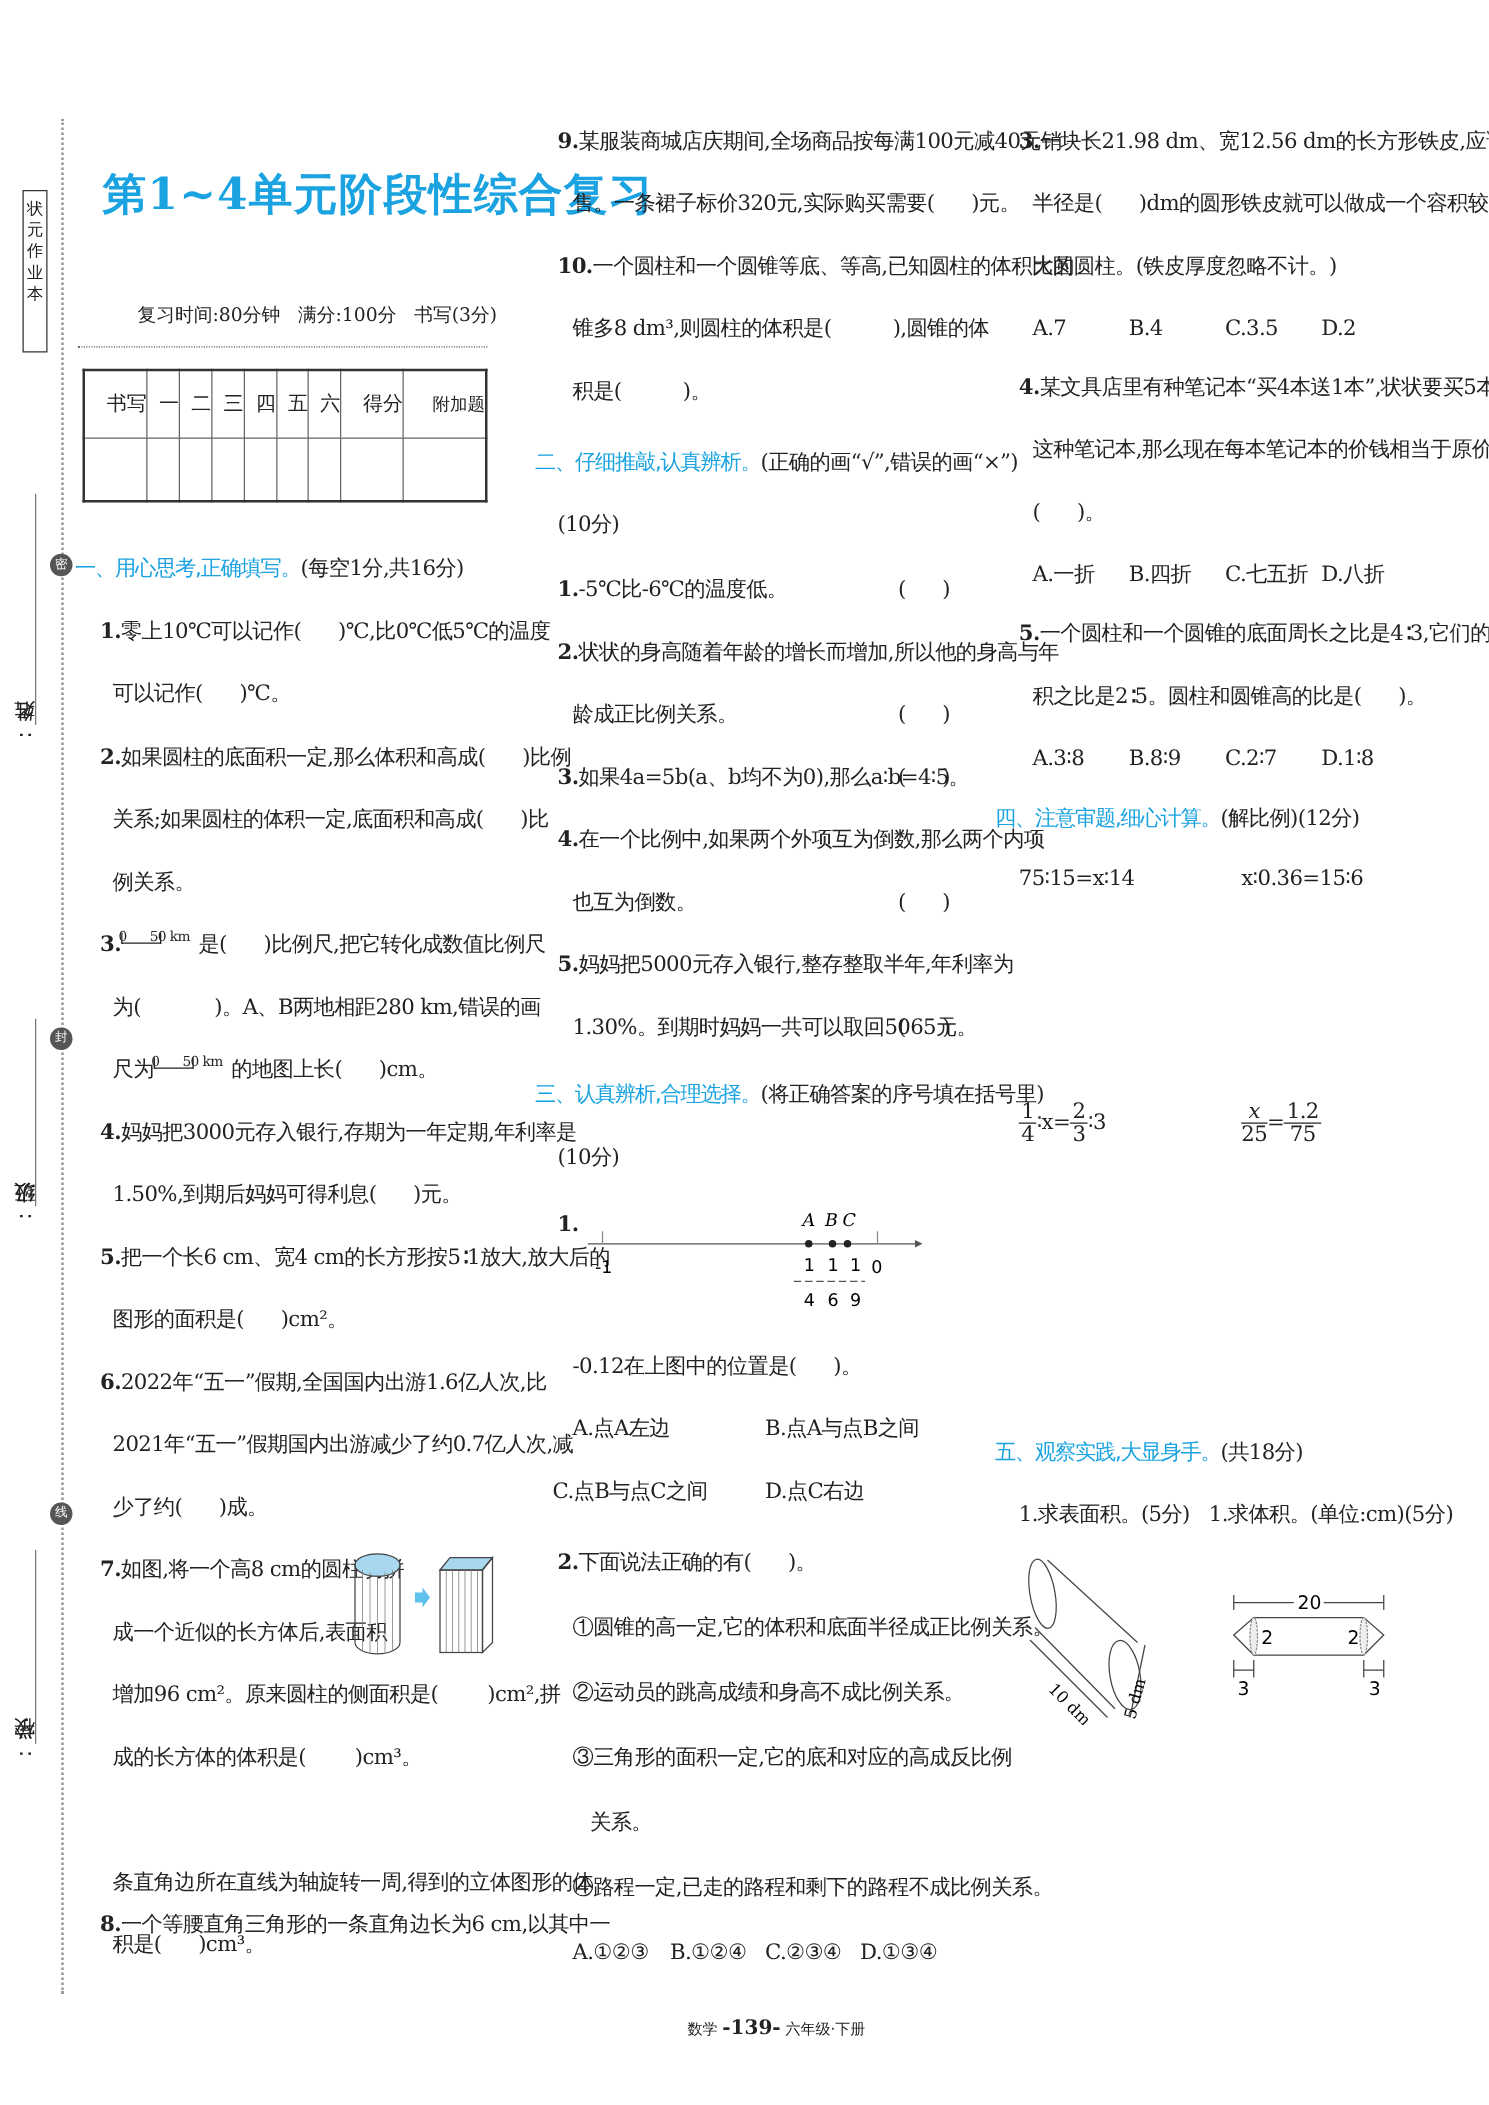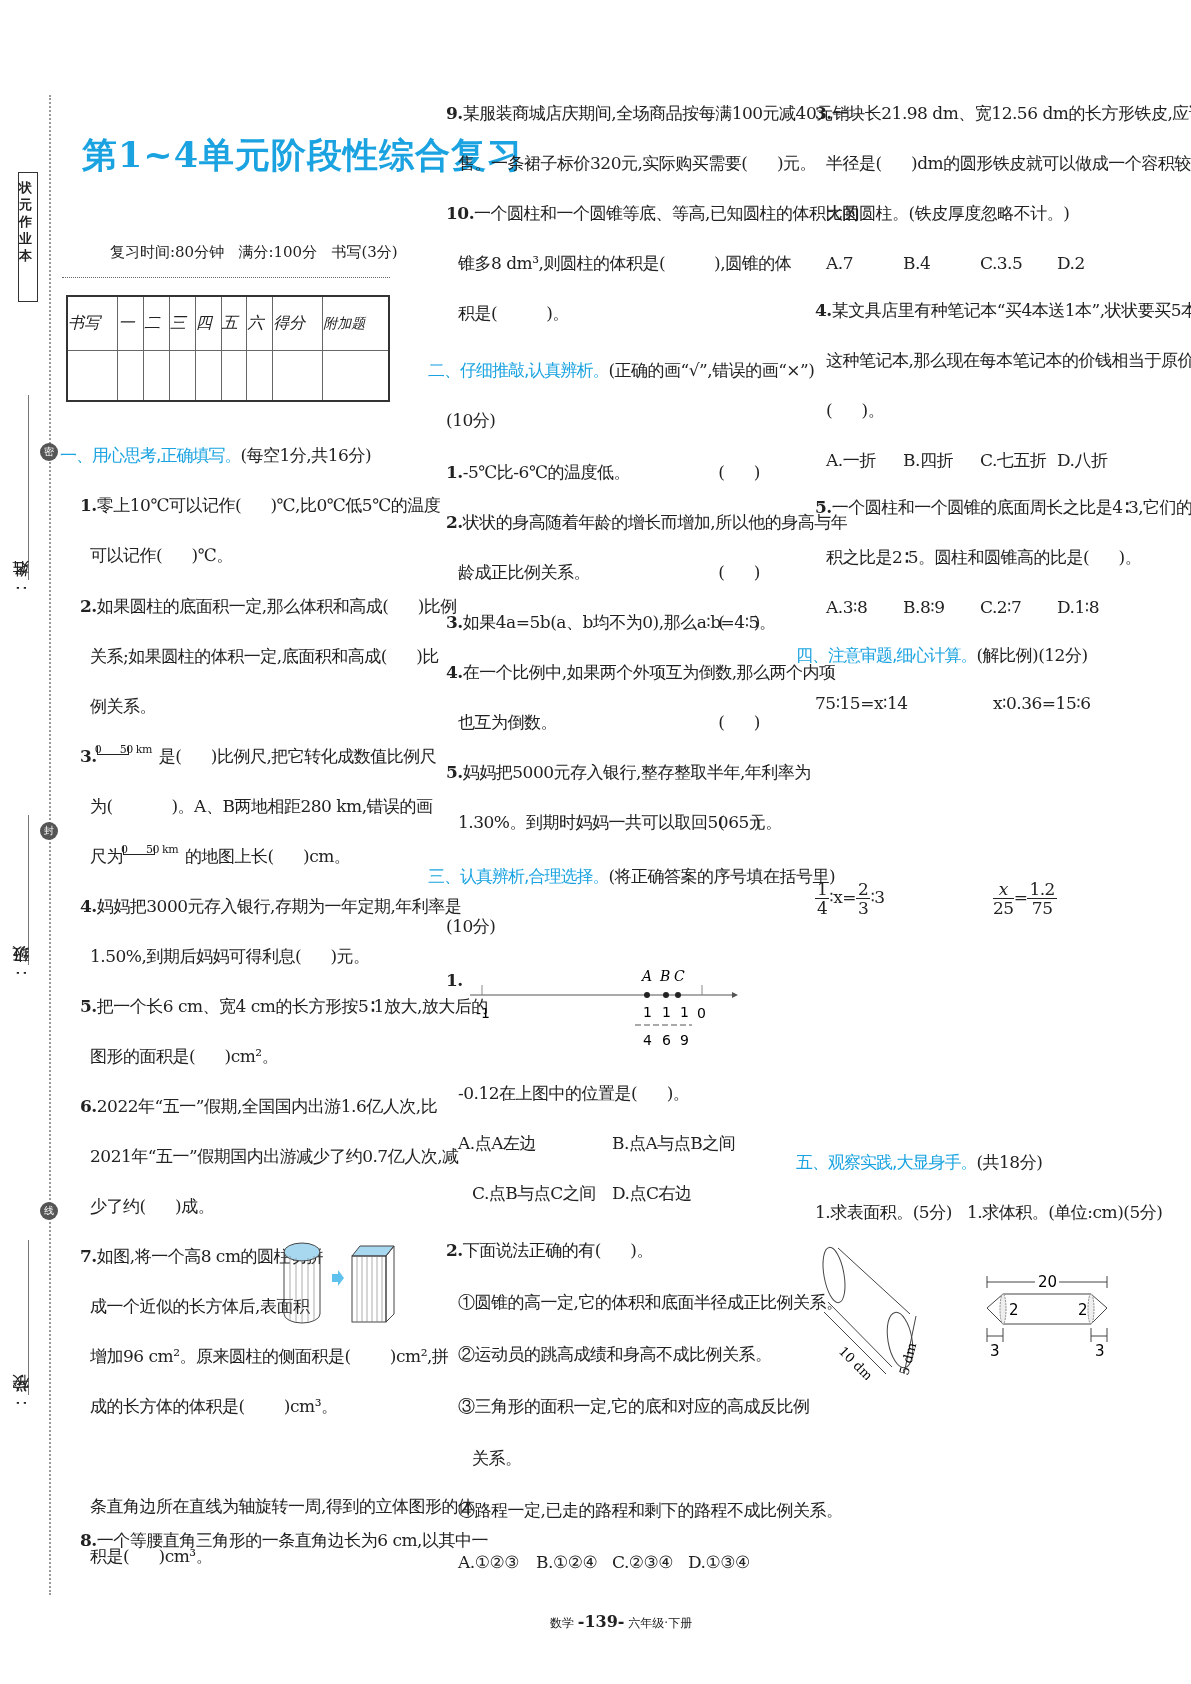--- a/index.html
+++ b/index.html
@@ -7,31 +7,31 @@
          font-family:"DejaVu Serif","Liberation Serif",serif; color:#222; }
   .abs { position:absolute; }
   .line { font-size:17px; line-height:20px; white-space:nowrap; letter-spacing:-0.5px; }
   .qn { font-weight:bold; }
   .blue { color:#1aa3e0; font-family:"DejaVu Sans","Liberation Sans",sans-serif; letter-spacing:-1px; }
   .note { color:#222; }
   .dots { position:absolute; left:49px; top:95px; height:1500px; border-left:2px dotted #999; }
   .badge { position:absolute; left:40px; width:18px; height:18px; border-radius:50%; background:#555; color:#fff;
            font-size:10px; line-height:18px; text-align:center; font-family:"DejaVu Sans",sans-serif; }
   .brand { position:absolute; left:18px; top:152px; width:20px; height:130px; border:1px solid #333;
-           font-size:13px; line-height:17px; padding-top:6px; box-sizing:border-box; font-weight:bold;margin-top:20px; }
+           font-size:13px; line-height:17px; text-align:center; padding-top:6px; box-sizing:border-box; font-weight:normal; }
   .vlabel { position:absolute; left:8px; font-size:17px; writing-mode:vertical-rl; transform:rotate(180deg);
             font-family:"DejaVu Sans",sans-serif; }
   .vline { position:absolute; left:28px; width:1px; background:#777; }
   .title { position:absolute; left:82px; top:132px; font-size:35px; color:#1aa3e0; font-weight:bold;
            font-family:"DejaVu Serif",serif; letter-spacing:1px; }
   .sub { position:absolute; left:110px; top:243px; font-size:15px; }
   .hr { position:absolute; left:62px; top:277px; width:328px; border-top:1px dotted #666; }
   table.score { position:absolute; left:66px; top:295px; width:324px; height:107px; border-collapse:collapse;
                 border:2px solid #333; font-family:"DejaVu Sans",sans-serif; font-size:16px; }
-  table.score td { border:1px solid #666; text-align:left; padding:0;font-style:italic; }
+  table.score td { border:1px solid #666; text-align:right; padding:0; }
   table.score tr:first-child td { height:53px; }
   .footer { position:absolute; left:550px; top:1612px; font-size:12px; font-family:"DejaVu Sans",sans-serif; }
   .footer b { font-size:16px; font-family:"DejaVu Serif",serif; }
   .frac { display:inline-block; vertical-align:middle; text-align:center; line-height:18px; }
   .frac span { display:block; }
   .frac .num { border-bottom:1px solid #222; padding:0 2px; }
 </style>
 </head>
 <body>
 
@@ -177,21 +177,21 @@
     <text x="192" y="52" font-size="14" font-family="DejaVu Sans">1</text>
     <text x="210" y="52" font-size="14" font-family="DejaVu Sans">1</text>
   <line x1="165" y1="60" x2="222" y2="60" stroke="#555" stroke-dasharray="6,3"></line>
   <text x="173" y="80" font-size="14" font-family="DejaVu Sans">4</text>
     <text x="192" y="80" font-size="14" font-family="DejaVu Sans">6</text>
     <text x="210" y="80" font-size="14" font-family="DejaVu Sans">9</text>
 </svg>
 <div class="abs line" style="left:458px;top:1083px;white-space:pre">-0.12在上图中的位置是(      )。</div>
 <div class="abs line" style="left:458px;top:1133px">A.点A左边</div>
 <div class="abs line" style="left:612px;top:1133px">B.点A与点B之间</div>
-<div class="abs line" style="left:472px;top:1183px">C.点B与点C之间</div>
+<div class="abs line" style="left:442px;top:1183px">C.点B与点C之间</div>
 <div class="abs line" style="left:612px;top:1183px">D.点C右边</div>
 
 <div class="abs line" style="left:446px;top:1240px"><span class="qn">2.</span><span style="white-space:pre">下面说法正确的有(      )。</span></div>
 <div class="abs line" style="left:458px;top:1292px">①圆锥的高一定,它的体积和底面半径成正比例关系。</div>
 <div class="abs line" style="left:458px;top:1344px">②运动员的跳高成绩和身高不成比例关系。</div>
 <div class="abs line" style="left:458px;top:1396px">③三角形的面积一定,它的底和对应的高成反比例</div>
 <div class="abs line" style="left:472px;top:1448px">关系。</div>
 <div class="abs line" style="left:458px;top:1500px">④路程一定,已走的路程和剩下的路程不成比例关系。</div>
 <div class="abs line" style="left:458px;top:1552px">A.①②③</div>
 <div class="abs line" style="left:536px;top:1552px">B.①②④</div>

